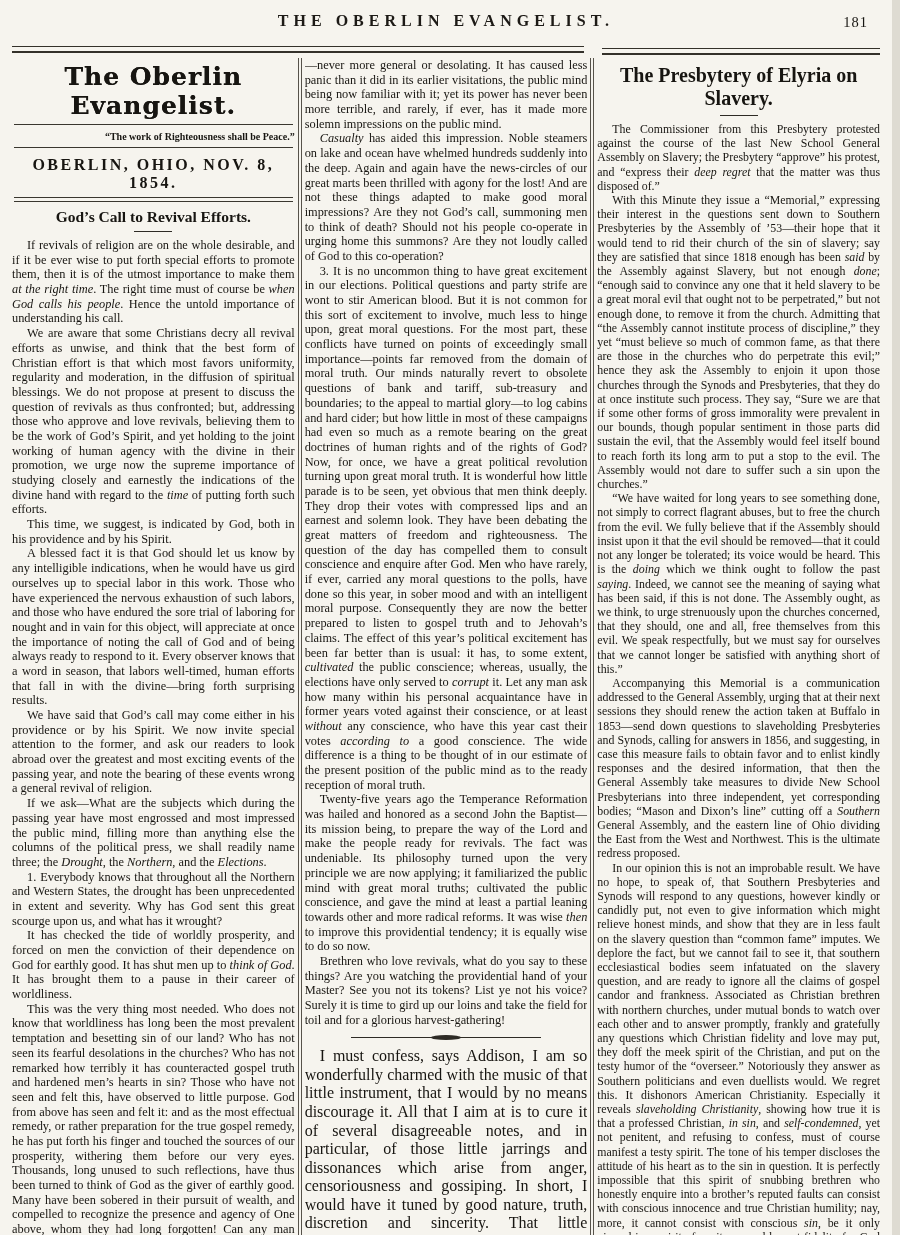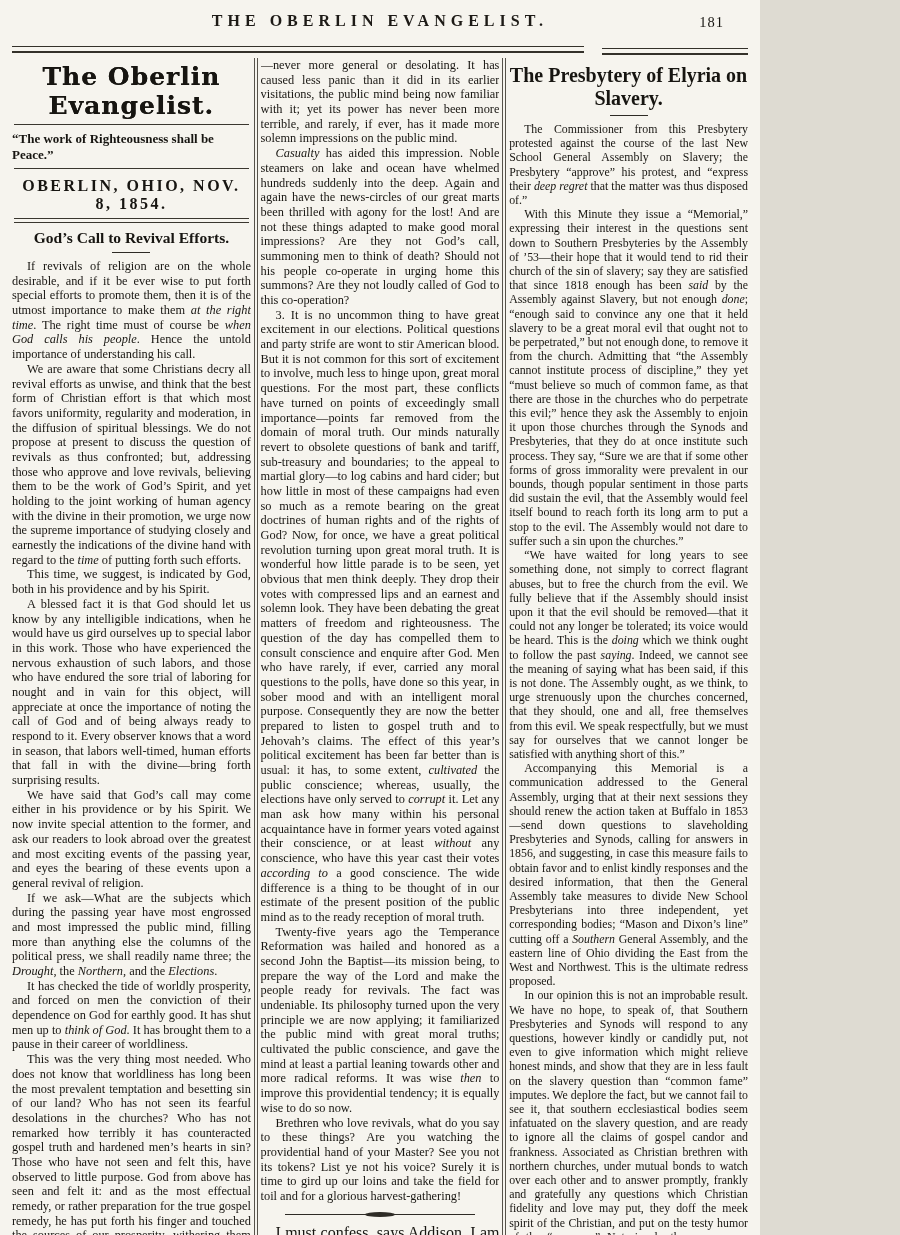--- a/index.html
+++ b/index.html
@@ -1,46 +1,46 @@
 <!DOCTYPE html>
 <html lang="en"><head>
 <meta charset="utf-8">
 <style>
   html,body{margin:0;padding:0;background:#dedbd2;}
   .page{
-    position:relative;width:760px;height:1235px;box-sizing:border-box;
+    position:relative;width:892px;height:1235px;box-sizing:border-box;
     background:#f6f4ee;color:#171511;overflow:hidden;
     font-family:"Liberation Serif","DejaVu Serif",serif;
     padding:6px 12px 12px 12px;
   }
   
   .running-head{position:relative;height:34px;}
   .paper-running-title{
     text-align:center;font-weight:bold;font-size:16px;letter-spacing:5px;
     padding-top:6px;color:#1d1a16;
   }
-  .page-number{position:absolute;right:24px;top:8px;font-size:14.5px;letter-spacing:1px;}
+  .page-number{position:absolute;right:12px;top:8px;font-size:14.5px;letter-spacing:1px;}
   
   .rules-row{display:flex;margin-top:6px;}
   .top-rule{height:4px;border-top:1.5px solid #34312a;border-bottom:2.5px solid #34312a;}
   .top-rule.left{width:572px;}
   .rule-gap{width:18px;}
   .top-rule.right{flex:1;margin-top:2px;}
   
   .columns{display:flex;margin-top:3px;height:1178px;}
   .col{width:283px;overflow:hidden;}
   .col-divider{width:2px;border-left:1px solid #56524a;border-right:1px solid #56524a;margin:0 3px;}
   
   .nameplate{
     font-family:"DejaVu Serif",serif;font-weight:bold;font-size:25px;
     text-align:center;letter-spacing:1px;padding:4px 0 2px;
     text-shadow:0 0 .6px #171511;
   }
   .thin-rule{border-top:1px solid #3a372f;margin:2px 2px;}
-  .motto{text-align:left;font-weight:bold;font-size:13px;padding:4px 0 3px;}
+  .motto{text-align:right;font-weight:bold;font-size:10px;padding:4px 0 3px;}
   .dateline{text-align:center;font-size:16px;font-weight:600;letter-spacing:2.5px;padding:6px 0 5px;}
   .double-rule{height:3px;border-top:1px solid #3a372f;border-bottom:1.5px solid #3a372f;margin:0 2px 6px 2px;}
   
   .article-title{text-align:center;font-weight:bold;font-size:15.5px;margin:4px 0 0;}
   .head-divider{width:38px;border-top:1.5px solid #2e2b25;margin:5px auto 6px;}
   
   .body-text{font-size:12.35px;line-height:1.19;text-align:justify;hyphens:auto;}
   .body-text p{margin:0;text-indent:15px;}
   .continuation p:first-child{text-indent:0;}
   .col3 .article-title{font-size:20px;margin-top:6px;}
@@ -80,22 +80,23 @@
         <div class="dateline">OBERLIN, OHIO, NOV. 8, 1854.</div>
         <div class="double-rule"></div>
       </div>
       <div class="article-title">God’s Call to Revival Efforts.</div>
       <div class="head-divider"></div>
       <div class="body-text">
           <p>If revivals of religion are on the whole desirable, and if it be ever wise to put forth special efforts to promote them, then it is of the utmost importance to make them <i>at the right time</i>. The right time must of course be <i>when God calls his people</i>. Hence the untold importance of understanding his call.</p>
           <p>We are aware that some Christians decry all revival efforts as unwise, and think that the best form of Christian effort is that which most favors uniformity, regularity and moderation, in the diffusion of spiritual blessings. We do not propose at present to discuss the question of revivals as thus confronted; but, addressing those who approve and love revivals, believing them to be the work of God’s Spirit, and yet holding to the joint working of human agency with the divine in their promotion, we urge now the supreme importance of studying closely and earnestly the indications of the divine hand with regard to the <i>time</i> of putting forth such efforts.</p>
           <p>This time, we suggest, is indicated by God, both in his providence and by his Spirit.</p>
           <p>A blessed fact it is that God should let us know by any intelligible indications, when he would have us gird ourselves up to special labor in this work. Those who have experienced the nervous exhaustion of such labors, and those who have endured the sore trial of laboring for nought and in vain for this object, will appreciate at once the importance of noting the call of God and of being always ready to respond to it. Every observer knows that a word in season, that labors well-timed, human efforts that fall in with the divine—bring forth surprising results.</p>
-          <p>We have said that God’s call may come either in his providence or by his Spirit. We now invite special attention to the former, and ask our readers to look abroad over the greatest and most exciting events of the passing year, and eyes the bearing of these events upon a general revival of religion.</p>
+          <p>We have said that God’s call may come either in his providence or by his Spirit. We now invite special attention to the former, and ask our readers to look abroad over the greatest and most exciting events of the passing year, and note the bearing of these events wrong a general revival of religion.</p>
           <p>If we ask—What are the subjects which during the passing year have most engrossed and most impressed the public mind, filling more than anything else the columns of the political press, we shall readily name three; the <i>Drought</i>, the <i>Northern</i>, and the <i>Elections</i>.</p>
+          <p>1. Everybody knows that throughout all the Northern and Western States, the drought has been unprecedented in extent and severity. Why has God sent this great scourge upon us, and what has it wrought?</p>
           <p>It has checked the tide of worldly prosperity, and forced on men the conviction of their dependence on God for earthly good. It has shut men up to <i>think of God</i>. It has brought them to a pause in their career of worldliness.</p>
           <p>This was the very thing most needed. Who does not know that worldliness has long been the most prevalent temptation and besetting sin of our land? Who has not seen its fearful desolations in the churches? Who has not remarked how terribly it has counteracted gospel truth and hardened men’s hearts in sin? Those who have not seen and felt this, have observed to little purpose. God from above has seen and felt it: and as the most effectual remedy, or rather preparation for the true gospel remedy, he has put forth his finger and touched the sources of our prosperity, withering them before our very eyes. Thousands, long unused to such reflections, have thus been turned to think of God as the giver of earthly good. Many have been sobered in their pursuit of wealth, and compelled to recognize the presence and agency of One above, whom they had long forgotten! Can any man doubt that such influences, so deeply and so widely felt, must greatly promote a general revival of religion?</p>
         </div>
     </div>
 
     <div class="col-divider"></div>
 
     <div class="col col2">
       <div class="body-text continuation">
           <p>—never more general or desolating. It has caused less panic than it did in its earlier visitations, the public mind being now familiar with it; yet its power has never been more terrible, and rarely, if ever, has it made more solemn impressions on the public mind.</p>

